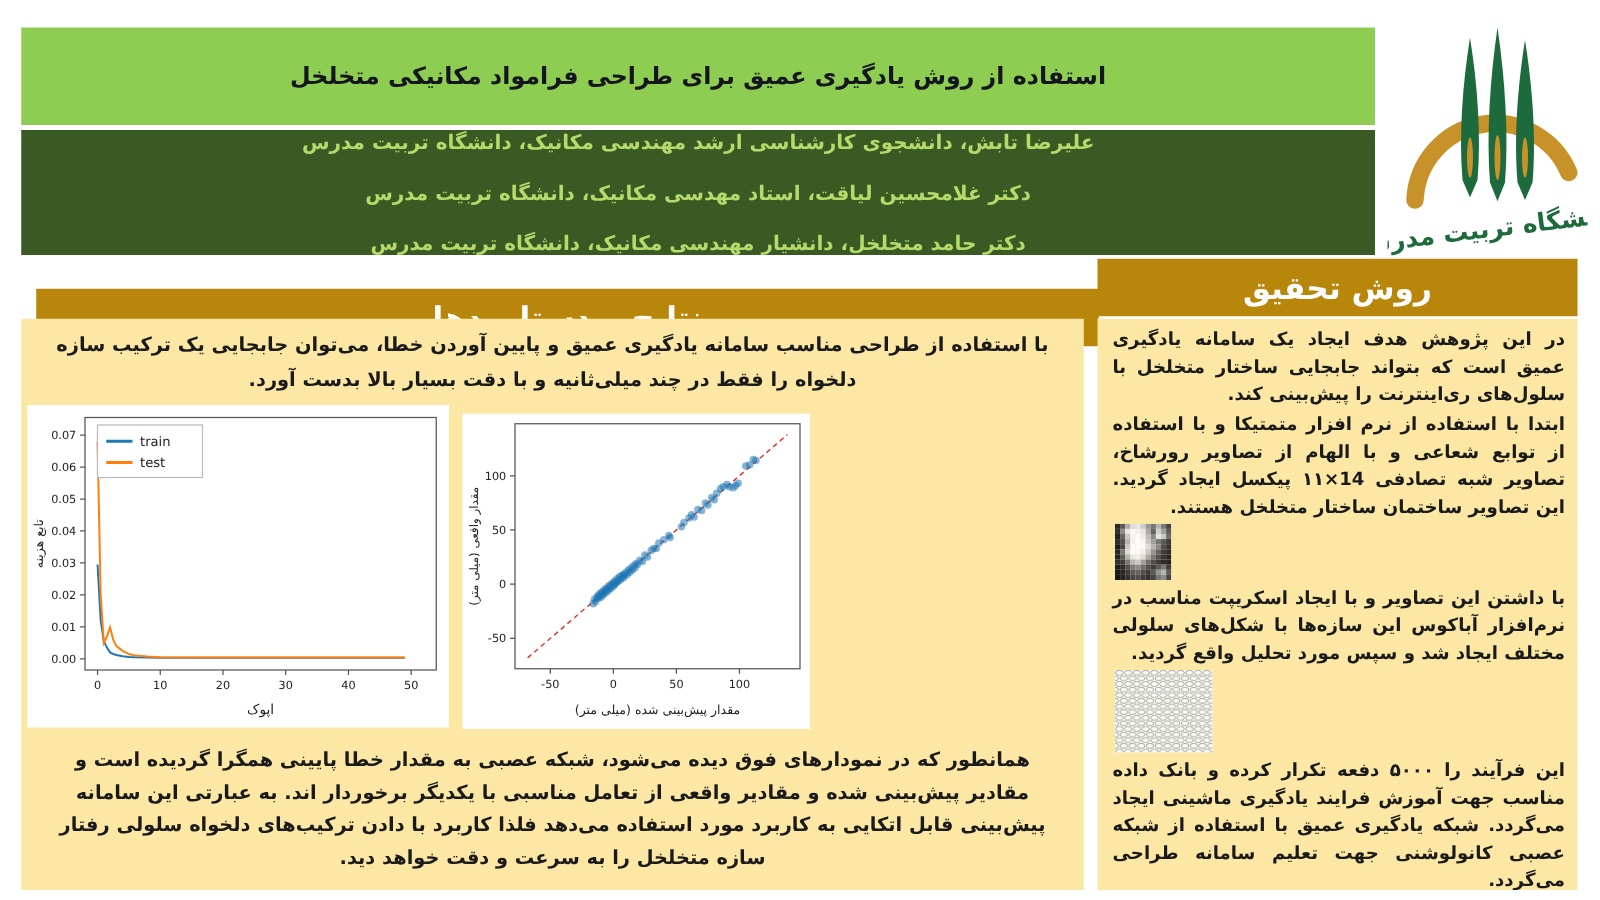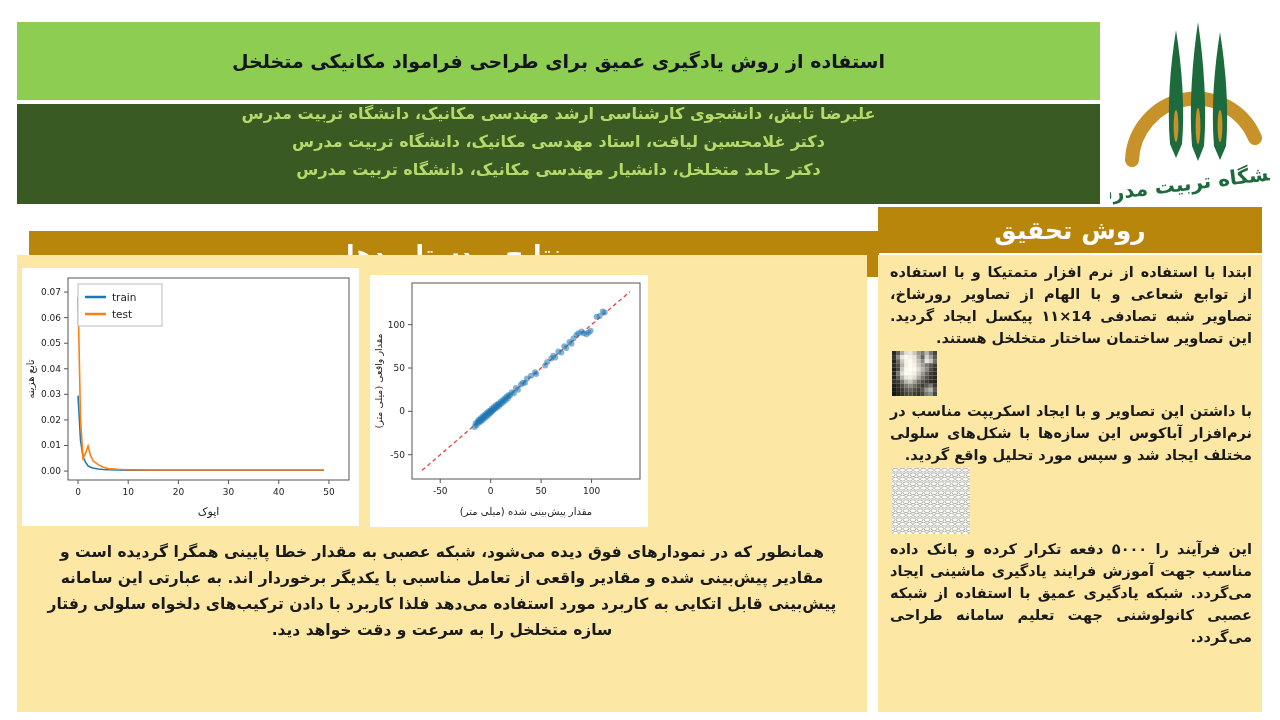--- a/index.html
+++ b/index.html
@@ -4,21 +4,21 @@
 <style>
   html,body{margin:0;padding:0;background:#ffffff;}
   .page{position:relative;width:1280px;height:720px;background:#ffffff;overflow:hidden;
         font-family:"DejaVu Sans",sans-serif;}
   .title-bar{position:absolute;left:17px;top:22px;width:1083px;height:78px;background:#8ccd52;
              display:flex;align-items:center;justify-content:center;}
   .title-bar h1{margin:0;font-size:19px;font-weight:bold;color:#15151f;direction:rtl;}
   .logo-box{position:absolute;left:1100px;top:0;width:180px;height:215px;background:#ffffff;
             display:flex;align-items:center;justify-content:center;}
   .author-band{position:absolute;left:17px;top:104px;width:1083px;height:100px;background:#3a5a23;
-               display:flex;flex-direction:column;align-items:center;justify-content:flex-start;gap:9px;}
+               display:flex;flex-direction:column;align-items:center;justify-content:space-between;gap:9px;}
   .author-band div{color:#b5d96a;font-size:16px;font-weight:bold;direction:rtl;}
   .sec-header{position:absolute;top:207px;height:46px;background:#b8860b;display:flex;
               align-items:center;justify-content:center;color:#fdfdfd;font-size:25px;font-weight:bold;direction:rtl;}
   .sec-header.left{left:29px;width:850px;margin-top:24px;}
   .sec-header.right{left:878px;width:384px;}
   .panel{position:absolute;top:255px;height:457px;background:#fce8a4;overflow:hidden;box-sizing:border-box;}
   .panel.left-panel{left:17px;width:850px;padding:7px 14px 0 14px;}
   .panel.right-panel{left:878px;width:384px;padding:6px 10px 0 12px;}
   .body-text{direction:rtl;color:#1a1a1a;font-weight:700;}
   .intro{font-size:15.5px;line-height:28px;text-align:center;margin:0;}
@@ -60,20 +60,21 @@
   <div class="author-band">
     <div>علیرضا تابش، دانشجوی کارشناسی ارشد مهندسی مکانیک، دانشگاه تربیت مدرس</div>
     <div>دکتر غلامحسین لیاقت، استاد مهدسی مکانیک، دانشگاه تربیت مدرس</div>
     <div>دکتر حامد متخلخل، دانشیار مهندسی مکانیک، دانشگاه تربیت مدرس</div>
   </div>
 
   <div class="sec-header left">نتایج و دستاوردها</div>
   <div class="sec-header right">روش تحقیق</div>
 
   <div class="panel left-panel">
+    <p class="body-text intro">با استفاده از طراحی مناسب سامانه یادگیری عمیق و پایین آوردن خطا، می‌توان جابجایی یک ترکیب سازه دلخواه را فقط در چند میلی‌ثانیه و با دقت بسیار بالا بدست آورد.</p>
     <div class="charts-row">
       <div class="chart-box">
         <svg id="loss-chart" width="337" height="254" viewBox="0 0 337 254">
             <rect x="0" y="0" width="337" height="254" fill="#ffffff"></rect>
             <rect x="46" y="10" width="281" height="202" fill="none" stroke="#555" stroke-width="1"></rect>
             <line x1="56.035714285714285" y1="212" x2="56.035714285714285" y2="216" stroke="#555" stroke-width="1"></line>
             <text x="56.035714285714285" y="227" text-anchor="middle" font-size="9" fill="#222">0</text>
             <line x1="106.21428571428571" y1="212" x2="106.21428571428571" y2="216" stroke="#555" stroke-width="1"></line>
             <text x="106.21428571428571" y="227" text-anchor="middle" font-size="9" fill="#222">10</text>
             <line x1="156.39285714285714" y1="212" x2="156.39285714285714" y2="216" stroke="#555" stroke-width="1"></line>
@@ -215,20 +216,21 @@
             <circle cx="229.64601769911502" cy="40.955752212389385" r="3" fill="#1f77b4" fill-opacity="0.55"></circle>
             <circle cx="232.6725663716814" cy="36.61946902654867" r="3" fill="#1f77b4" fill-opacity="0.55"></circle>
             <circle cx="234.69026548672565" cy="37.48672566371682" r="3" fill="#1f77b4" fill-opacity="0.55"></circle>
           </svg>
       </div>
     </div>
     <p class="body-text conclusion">همانطور که در نمودارهای فوق دیده می‌شود، شبکه عصبی به مقدار خطا پایینی همگرا گردیده است و مقادیر پیش‌بینی شده و مقادیر واقعی از تعامل مناسبی با یکدیگر برخوردار اند. به عبارتی این سامانه پیش‌بینی قابل اتکایی به کاربرد مورد استفاده می‌دهد فلذا کاربرد با دادن ترکیب‌های دلخواه سلولی رفتار سازه متخلخل را به سرعت و دقت خواهد دید.</p>
   </div>
 
   <div class="panel right-panel">
+    <p class="body-text rp">در این پژوهش هدف ایجاد یک سامانه یادگیری عمیق است که بتواند جابجایی ساختار متخلخل با سلول‌های ری‌اینترنت را پیش‌بینی کند.</p>
     <p class="body-text rp">ابتدا با استفاده از نرم افزار متمتیکا و با استفاده از توابع شعاعی و با الهام از تصاویر رورشاخ، تصاویر شبه تصادفی 14×۱۱ پیکسل ایجاد گردید. این تصاویر ساختمان ساختار متخلخل هستند.</p>
     <div class="img-row">
       <svg id="noise-img" width="45" height="45" viewBox="0 0 44 44">
           <rect x="0" y="0" width="4" height="4" fill="rgb(40,40,40)"></rect>
           <rect x="4" y="0" width="4" height="4" fill="rgb(90,90,90)"></rect>
           <rect x="8" y="0" width="4" height="4" fill="rgb(170,170,170)"></rect>
           <rect x="12" y="0" width="4" height="4" fill="rgb(220,220,220)"></rect>
           <rect x="16" y="0" width="4" height="4" fill="rgb(230,230,230)"></rect>
           <rect x="20" y="0" width="4" height="4" fill="rgb(200,200,200)"></rect>
           <rect x="24" y="0" width="4" height="4" fill="rgb(150,150,150)"></rect>

